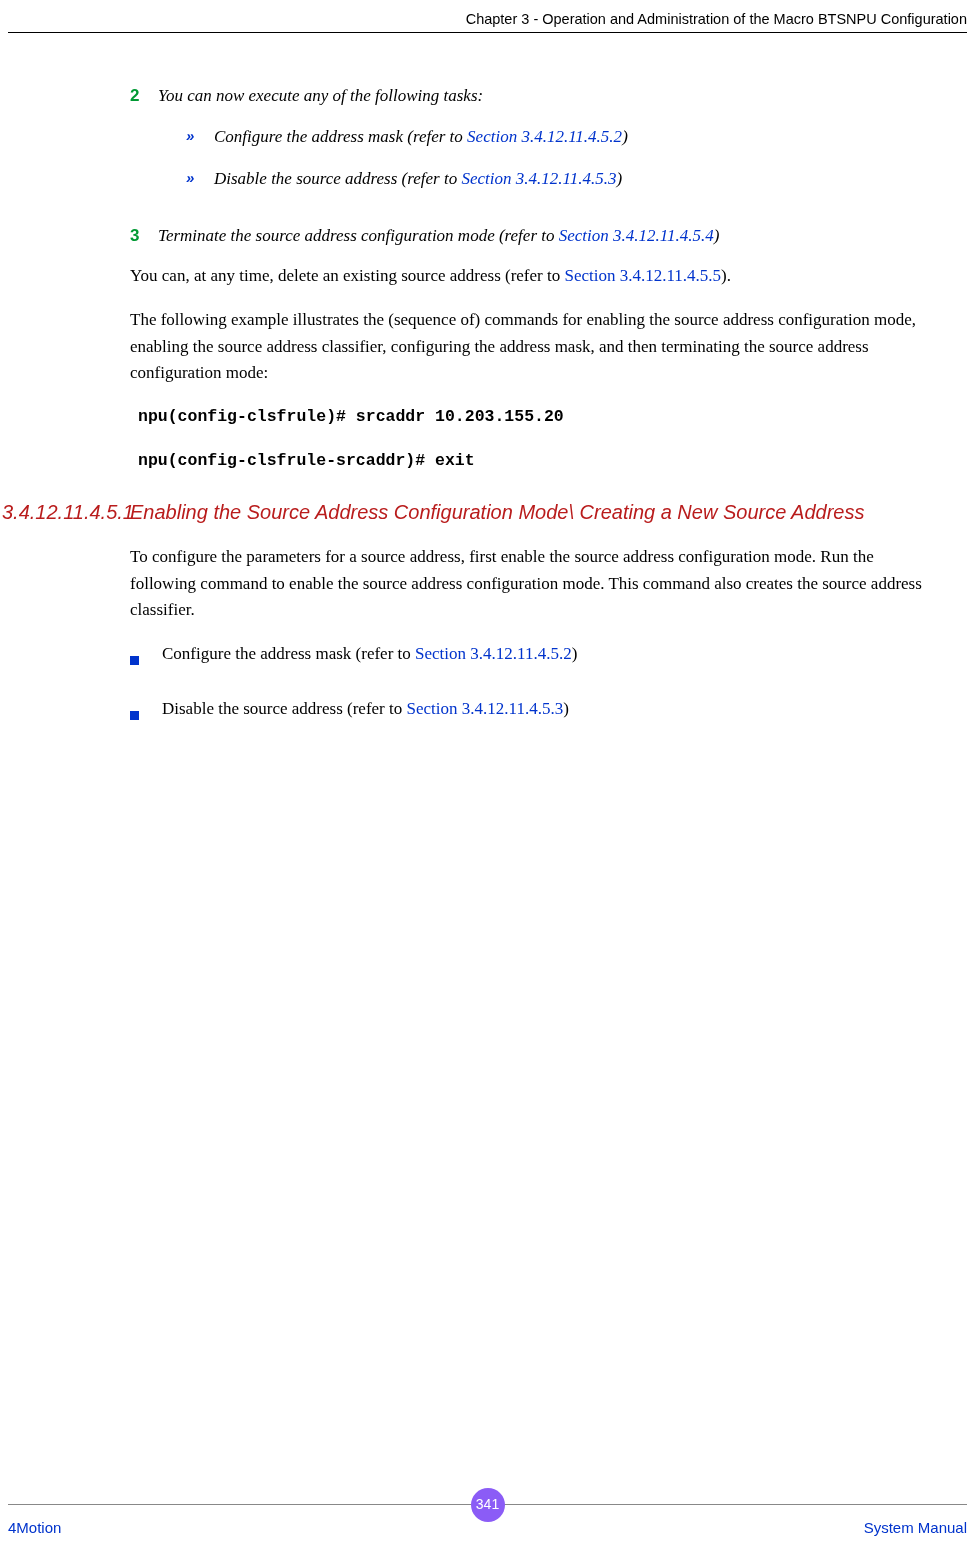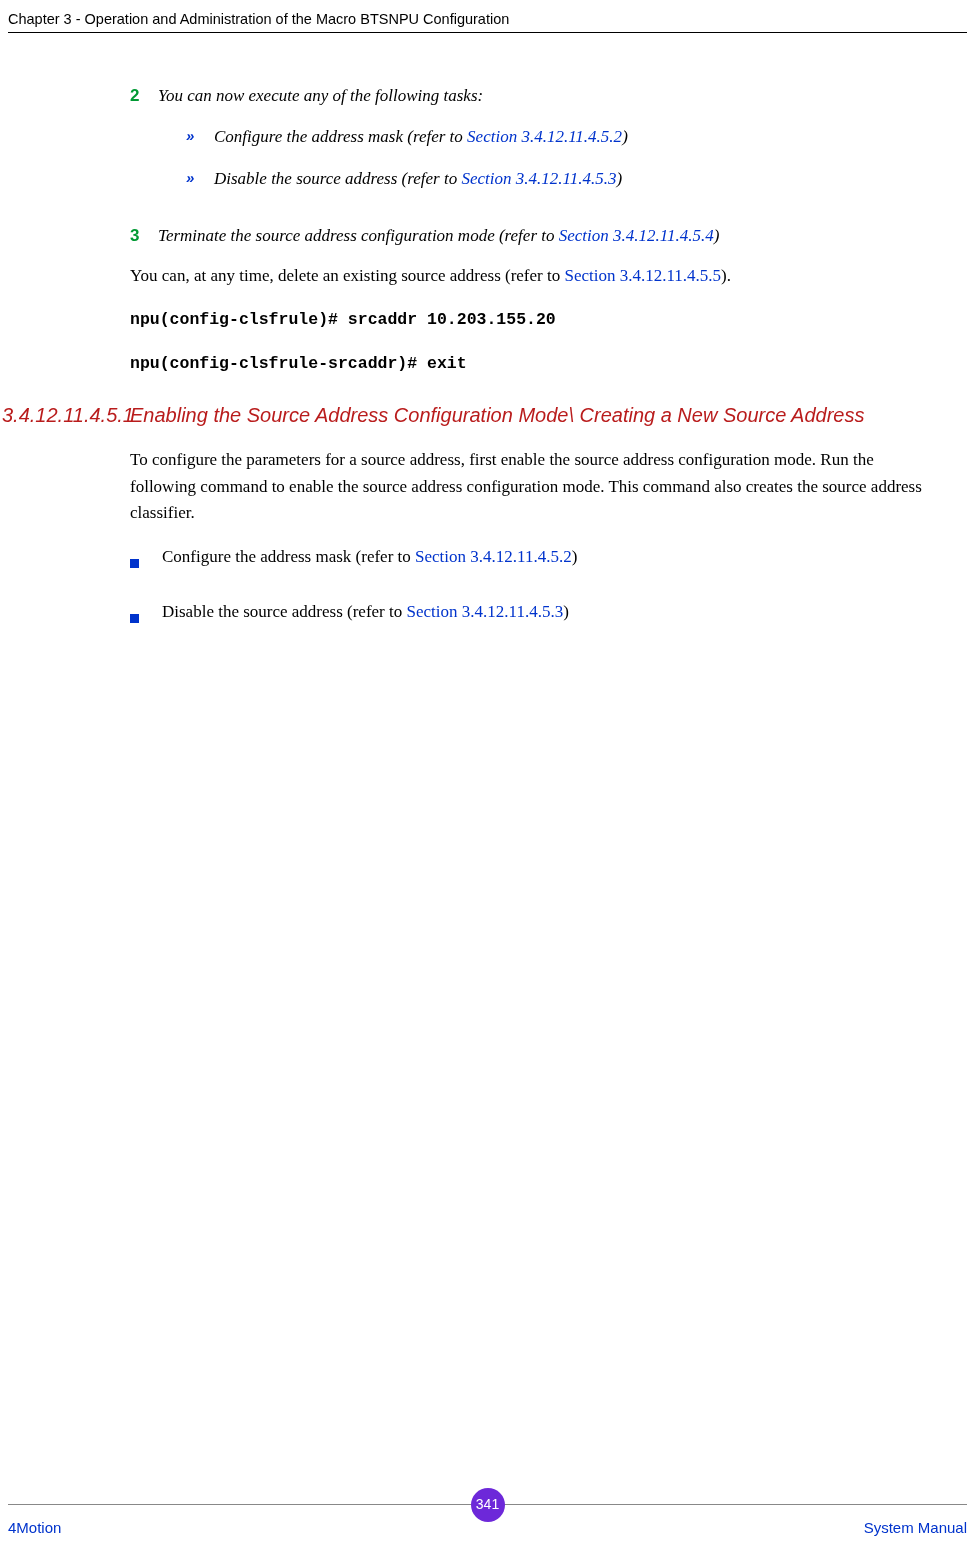--- a/index.html
+++ b/index.html
@@ -9,21 +9,21 @@
     font-size: 17px;
     line-height: 1.55;
     color: #000;
     width: 975px;
     height: 1545px;
     position: relative;
     box-sizing: border-box;
   }
   .header {
     display: flex;
-    justify-content: flex-start;
+    justify-content: flex-end;
     font-family: Arial, Helvetica, sans-serif;
     font-size: 14.5px;
     padding: 8px 8px 0 8px;
     color: #000;
   }
   .hr-top {
     border: none;
     border-top: 1px solid #000;
     margin: 2px 8px 0 8px;
   }
@@ -70,21 +70,21 @@
   }
   .link {
     color: #0033cc;
   }
   .para {
     margin: 0 0 18px 0;
   }
   .code {
     font-family: "Courier New", monospace;
     font-weight: bold;
-    margin: 0 0 18px 0;
+    margin: 0 0 18px 8px;
     font-size: 16.5px;
   }
   .code .arg {
     font-weight: normal;
   }
   .section-heading {
     display: flex;
     color: #b91c1c;
     font-style: italic;
     font-family: Liberation Sans, sans-serif;
@@ -140,21 +140,21 @@
     position: absolute;
     left: 50%;
     transform: translateX(-50%);
     top: -17px;
   }
   .footer .circle {
     display: inline-flex;
     width: 34px;
     height: 34px;
     border-radius: 50%;
-    background: #6d28d9;
+    background: #8b5cf6;
     color: #fff;
     align-items: center;
     justify-content: center;
     font-size: 14px;
   }
 </style>
 </head>
 <body>
 
 <div class="header">
@@ -183,20 +183,21 @@
       </div>
     </div>
     <div class="numitem">
       <div class="num">3</div>
       <div class="txt"><span>Terminate the source address configuration mode (refer to </span><span class="link">Section 3.4.12.11.4.5.4</span><span>)</span></div>
     </div>
   </div>
 
   <p class="para"><span>You can, at any time, delete an existing source address (refer to </span><span class="link">Section 3.4.12.11.4.5.5</span><span>).</span></p>
 
+  <p class="para">The following example illustrates the (sequence of) commands for enabling the source address configuration mode, enabling the source address classifier, configuring the address mask, and then terminating the source address configuration mode:</p>
 
   <p class="code">npu(config-clsfrule)# srcaddr 10.203.155.20</p>
   <p class="code">npu(config-clsfrule-srcaddr)# exit</p>
 
   <div class="section-heading">
     <div class="secnum">3.4.12.11.4.5.1</div>
     <div class="sectitle">Enabling the Source Address Configuration Mode\ Creating a New Source Address</div>
   </div>
 
   <p class="para">To configure the parameters for a source address, first enable the source address configuration mode. Run the following command to enable the source address configuration mode. This command also creates the source address classifier.</p>

